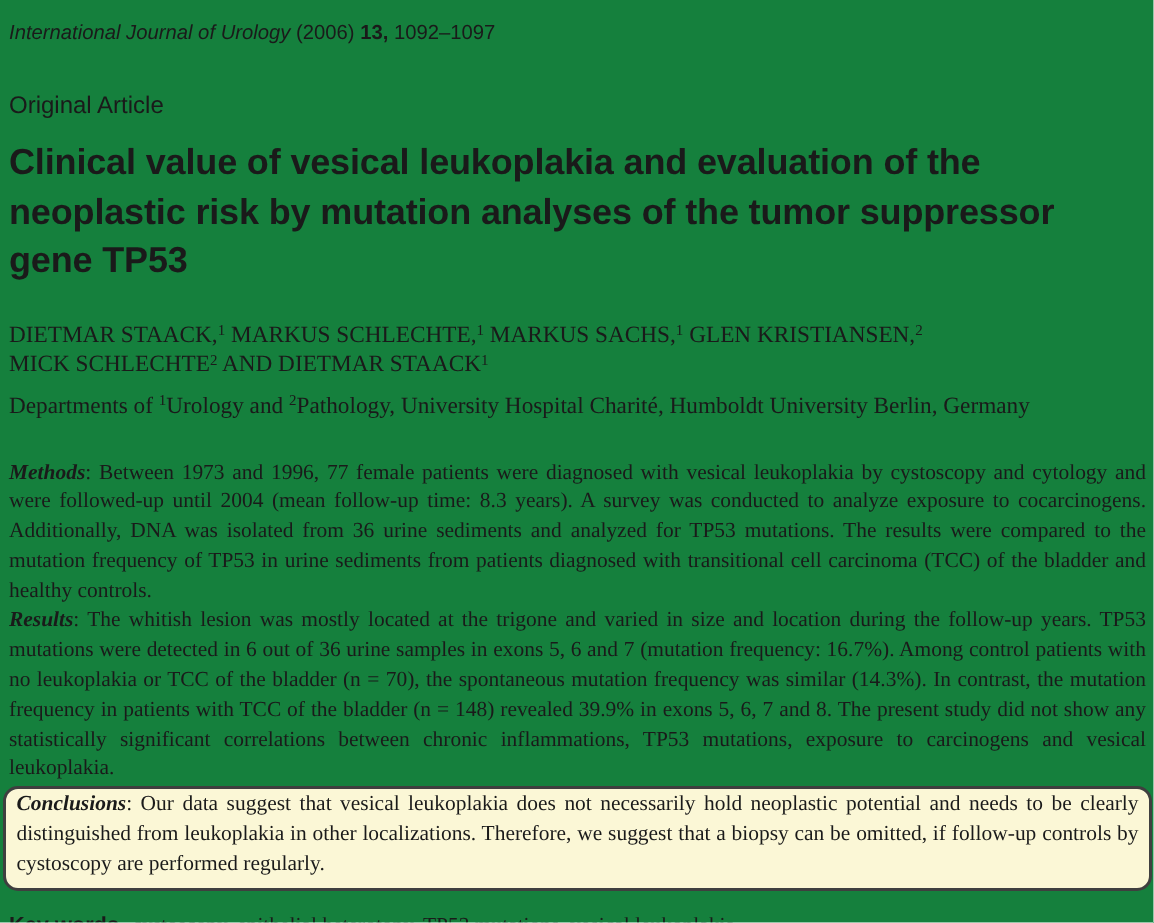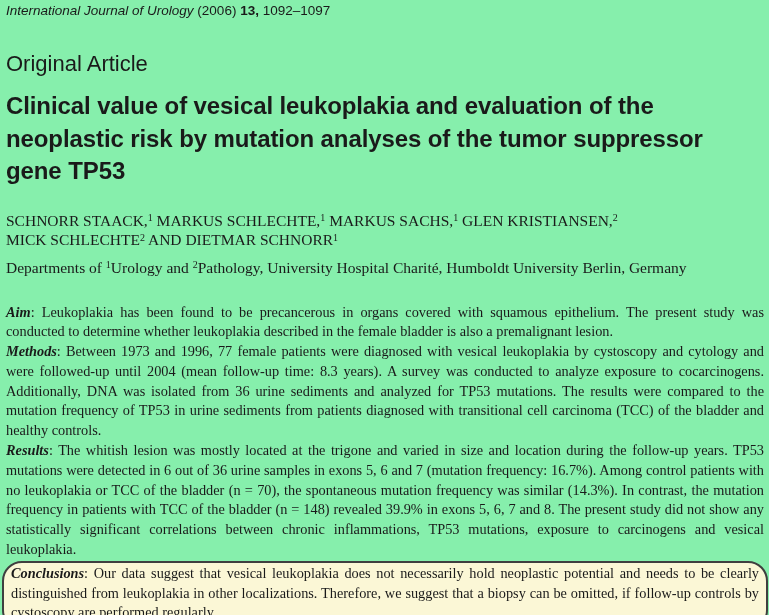--- a/index.html
+++ b/index.html
@@ -1,37 +1,37 @@
 <!DOCTYPE html>
 <html><head>
 <meta charset="utf-8">
 <style>
   html, body { margin: 0; padding: 0; background: #ffffff; }
   .page {
     width: 769px;
     height: 615px;
     box-sizing: border-box;
-    padding: 1px 5px 0 6px;
-    background: #86efac;
+    padding: 12px 5px 0 6px;
+    background: #15803d;
     color: #1a1a1a;
     overflow: hidden;
   }
   
   .journal-line {
     font-family: "Liberation Sans", sans-serif;
     font-size: 13.5px;
     margin: 2px 0 0 0;
     color: #1a1a1a;
   }
   .journal-name { font-style: italic; }
   .journal-volume { font-weight: bold; }
 
   .article-type {
     font-family: "Liberation Sans", sans-serif;
-    font-size: 22px;
+    font-size: 16px;
     margin: 33px 0 0 0;
   }
 
   .page-title {
     font-family: "Liberation Sans", sans-serif;
     font-size: 24px;
     font-weight: bold;
     line-height: 32.5px;
     letter-spacing: -0.1px;
     margin: 13px 0 0 0;
@@ -67,21 +67,21 @@
   .abstract p { margin: 0; }
   .abs-label {
     font-weight: bold;
     font-style: italic;
   }
 
   .conclusions-box {
     box-sizing: border-box;
     background: #fbf7d6;
     border: 2px solid #f97316;
-    border-radius: 20px;
+    border-radius: 10px;
     padding: 1px 7px 5px 7px;
     margin: 1px -4px 0 -4px;
   }
 
   .keywords {
     font-family: "Liberation Serif", serif;
     font-size: 14.3px;
     margin: 15px 0 0 0;
   }
   .kw-label {
@@ -98,30 +98,29 @@
 
   <div class="journal-line">
     <span class="journal-name">International Journal of Urology</span><span> (2006) </span><span class="journal-volume">13,</span><span> 1092–1097</span>
   </div>
 
   <div class="article-type">Original Article</div>
 
   <h1 class="page-title">Clinical value of vesical leukoplakia and evaluation of the neoplastic risk by mutation analyses of the tumor suppressor gene TP53</h1>
 
   <p class="authors">
-    <span>SCHNORR STAACK,</span><sup>1</sup><span> MARKUS SCHLECHTE,</span><sup>1</sup><span> MARKUS SACHS,</span><sup>1</sup><span> GLEN KRISTIANSEN,</span><sup>2</sup><br>
-    <span>MICK SCHLECHTE</span><sup>2</sup><span> AND DIETMAR SCHNORR</span><sup>1</sup>
+    <span>DIETMAR STAACK,</span><sup>1</sup><span> MARKUS SCHLECHTE,</span><sup>1</sup><span> MARKUS SACHS,</span><sup>1</sup><span> GLEN KRISTIANSEN,</span><sup>2</sup><br>
+    <span>MICK SCHLECHTE</span><sup>2</sup><span> AND DIETMAR STAACK</span><sup>1</sup>
   </p>
 
   <p class="affiliation">
     <span>Departments of </span><sup>1</sup><span>Urology and </span><sup>2</sup><span>Pathology, University Hospital Charité, Humboldt University Berlin, Germany</span>
   </p>
 
   <div class="abstract">
-    <p><span class="abs-label">Aim</span><span>: Leukoplakia has been found to be precancerous in organs covered with squamous epithelium. The present study was conducted to determine whether leukoplakia described in the female bladder is also a premalignant lesion.</span></p>
     <p><span class="abs-label">Methods</span><span>: Between 1973 and 1996, 77 female patients were diagnosed with vesical leukoplakia by cystoscopy and cytology and were followed-up until 2004 (mean follow-up time: 8.3 years). A survey was conducted to analyze exposure to cocarcinogens. Additionally, DNA was isolated from 36 urine sediments and analyzed for TP53 mutations. The results were compared to the mutation frequency of TP53 in urine sediments from patients diagnosed with transitional cell carcinoma (TCC) of the bladder and healthy controls.</span></p>
     <p><span class="abs-label">Results</span><span>: The whitish lesion was mostly located at the trigone and varied in size and location during the follow-up years. TP53 mutations were detected in 6 out of 36 urine samples in exons 5, 6 and 7 (mutation frequency: 16.7%). Among control patients with no leukoplakia or TCC of the bladder (n = 70), the spontaneous mutation frequency was similar (14.3%). In contrast, the mutation frequency in patients with TCC of the bladder (n = 148) revealed 39.9% in exons 5, 6, 7 and 8. The present study did not show any statistically significant correlations between chronic inflammations, TP53 mutations, exposure to carcinogens and vesical leukoplakia.</span></p>
 
     <div class="conclusions-box" style="background: rgb(251, 247, 214); border-color: rgb(63, 63, 63);">
       <p><span class="abs-label">Conclusions</span><span>: Our data suggest that vesical leukoplakia does not necessarily hold neoplastic potential and needs to be clearly distinguished from leukoplakia in other localizations. Therefore, we suggest that a biopsy can be omitted, if follow-up controls by cystoscopy are performed regularly.</span></p>
     </div>
   </div>
 
   <p class="keywords">
     <span class="kw-label">Key words</span><span>cystoscopy, epithelial heterotopy, TP53 mutations, vesical leukoplakia.</span>

